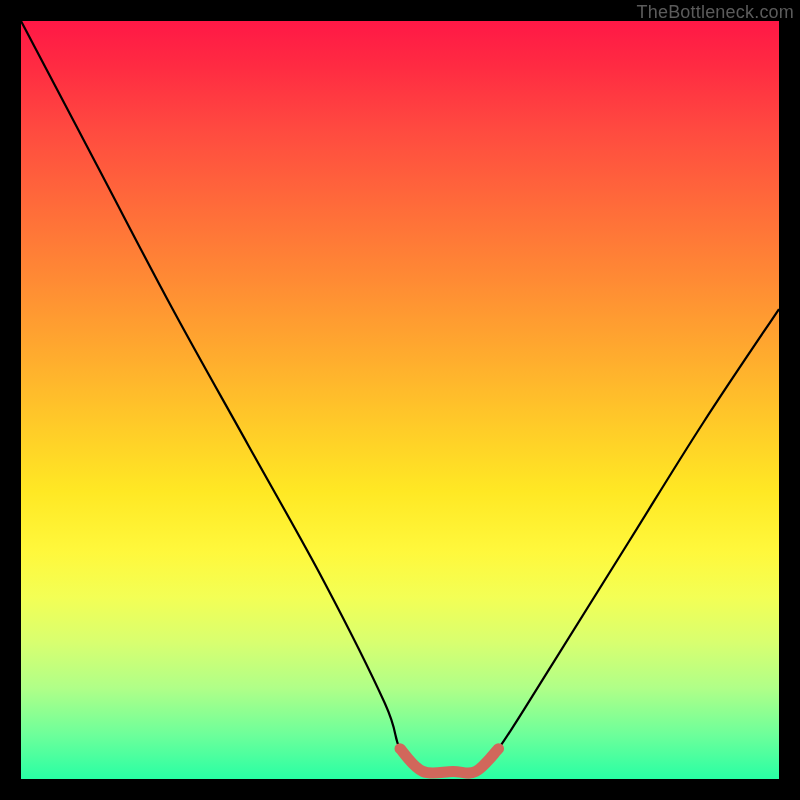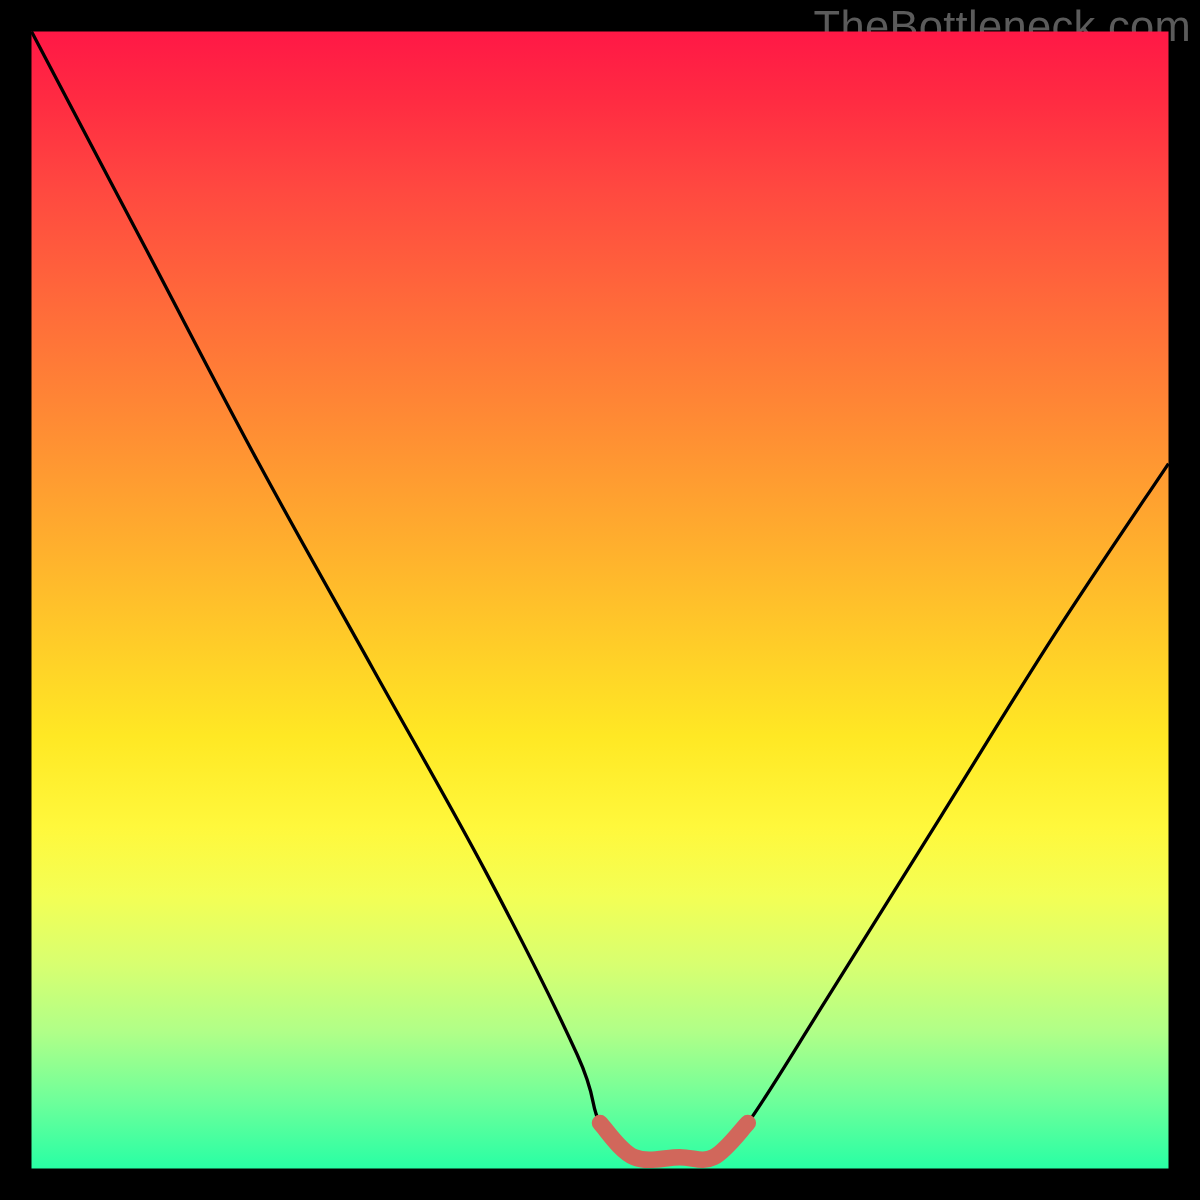--- a/index.html
+++ b/index.html
@@ -41,21 +41,21 @@
       #b0ff88 88%,
       #6fff9a 94%,
       #28ffa4 100%
     );
   }
   .watermark {
     position: absolute;
     top: 2px;
     right: 6px;
     color: #5b5b5b;
-    font-size: 29px;
+    font-size: 18px;
     font-weight: 500;
     letter-spacing: 0.2px;
     user-select: none;
     text-align: center;
   }
   svg.curves {
     position: absolute;
     left: 0;
     top: 0;
     width: 758px;

